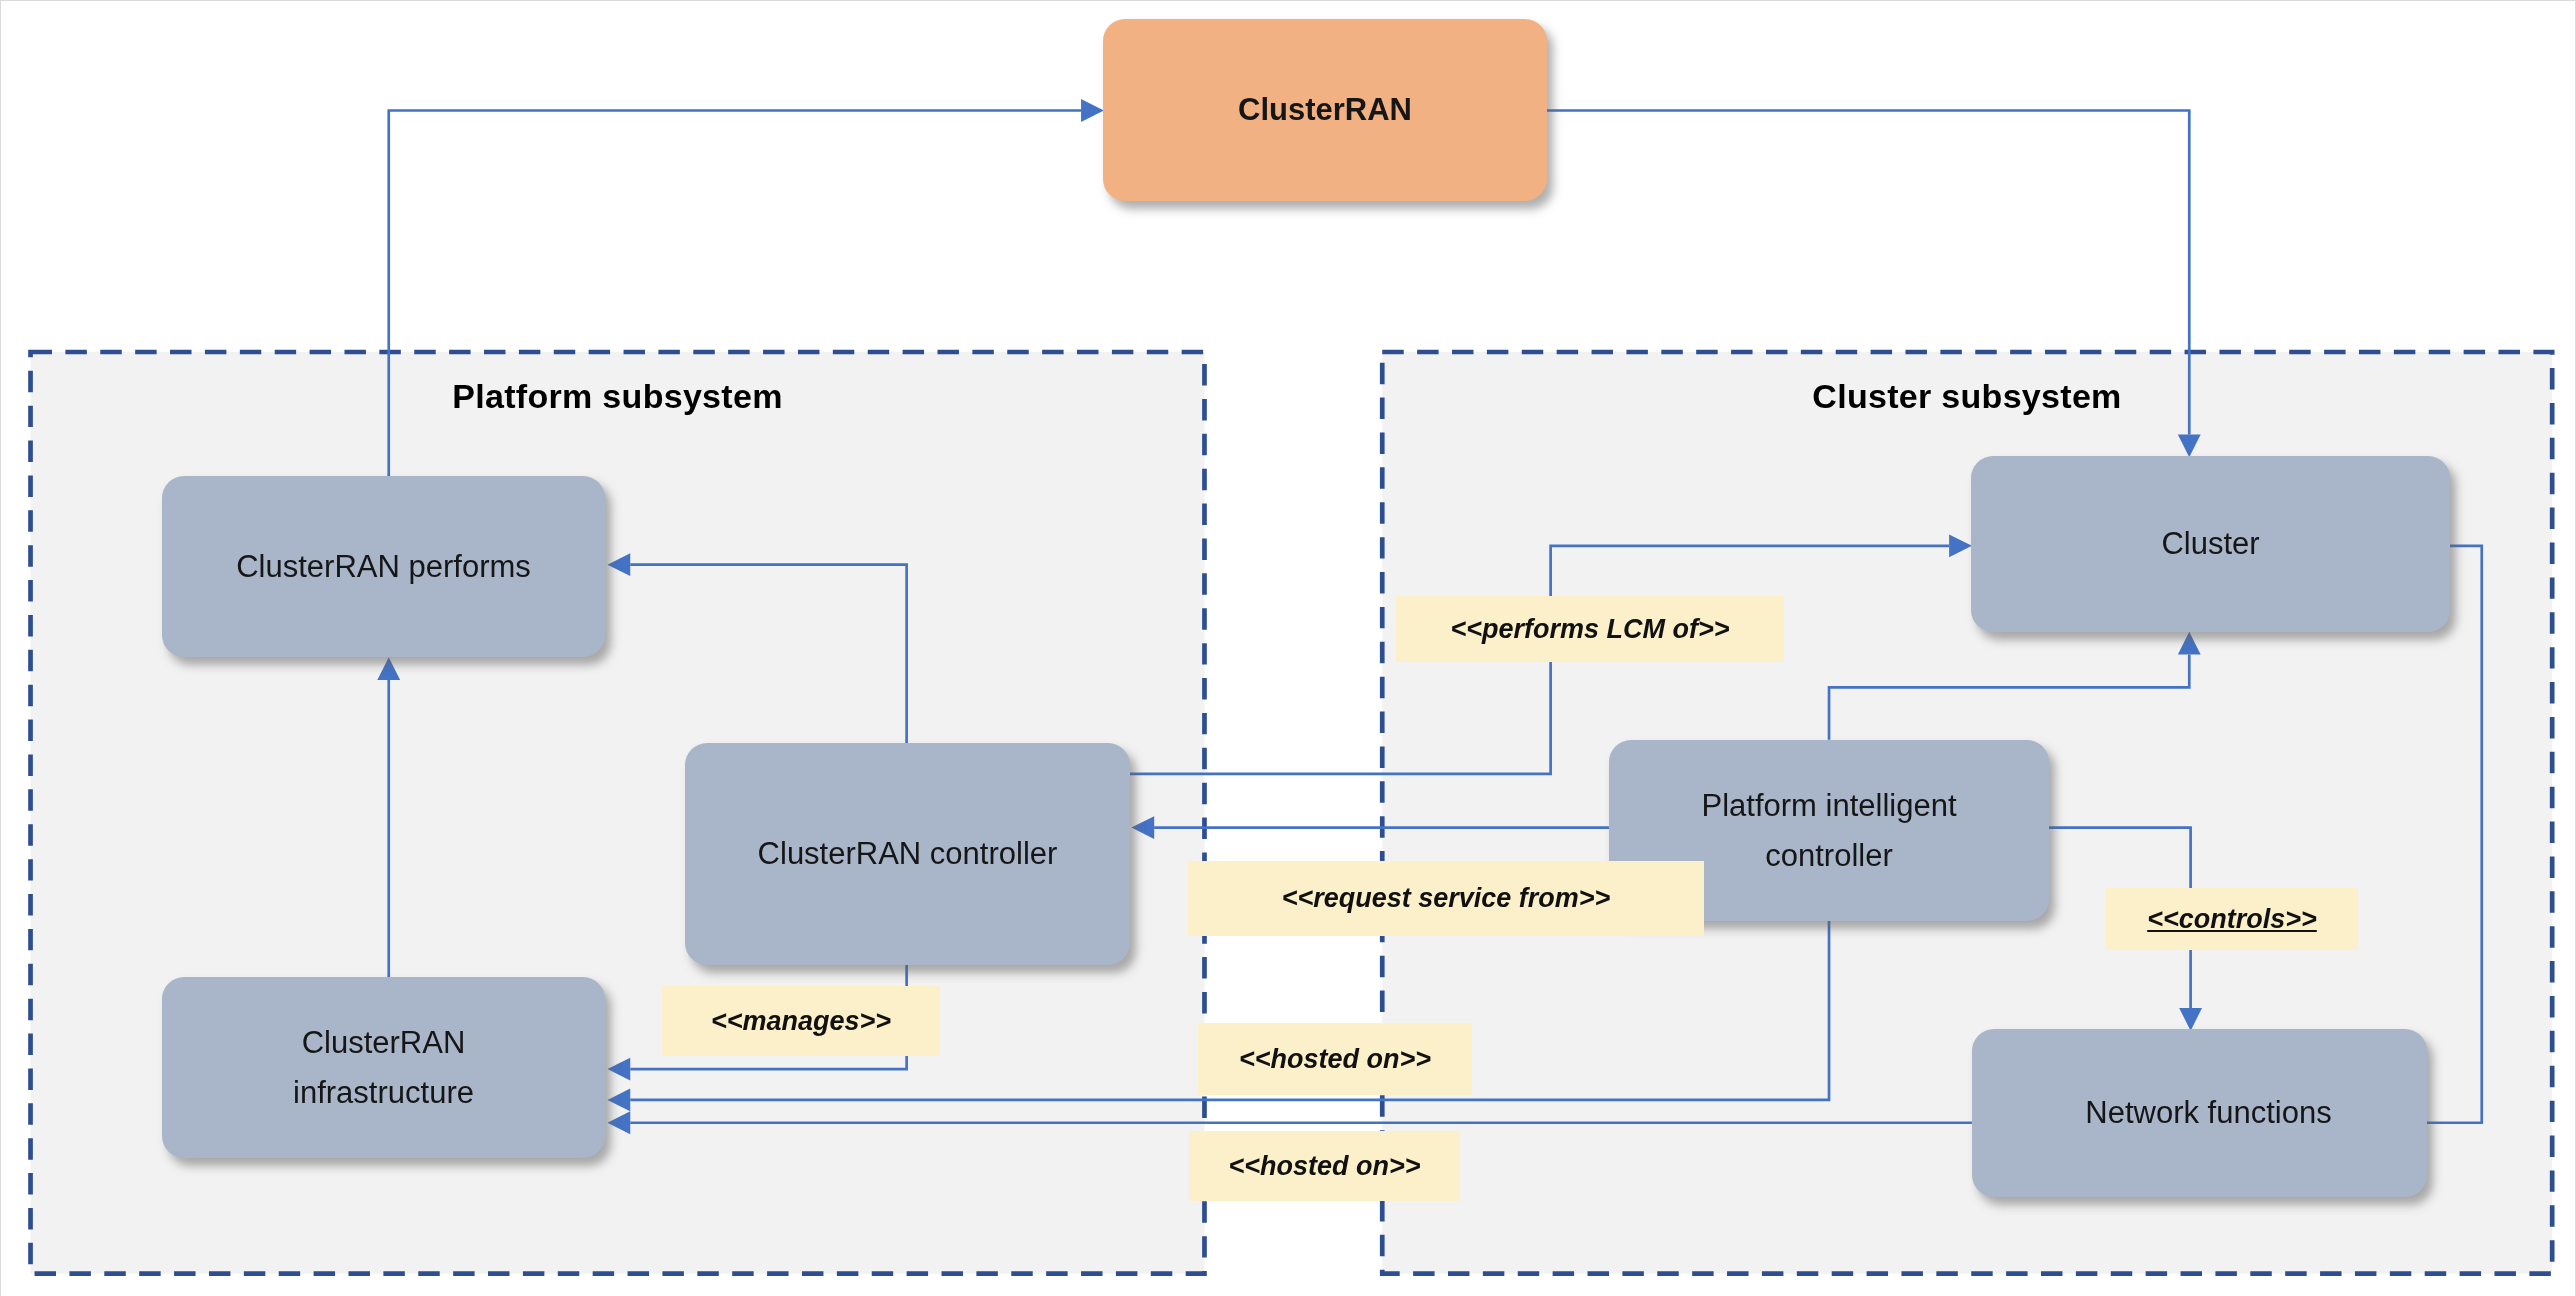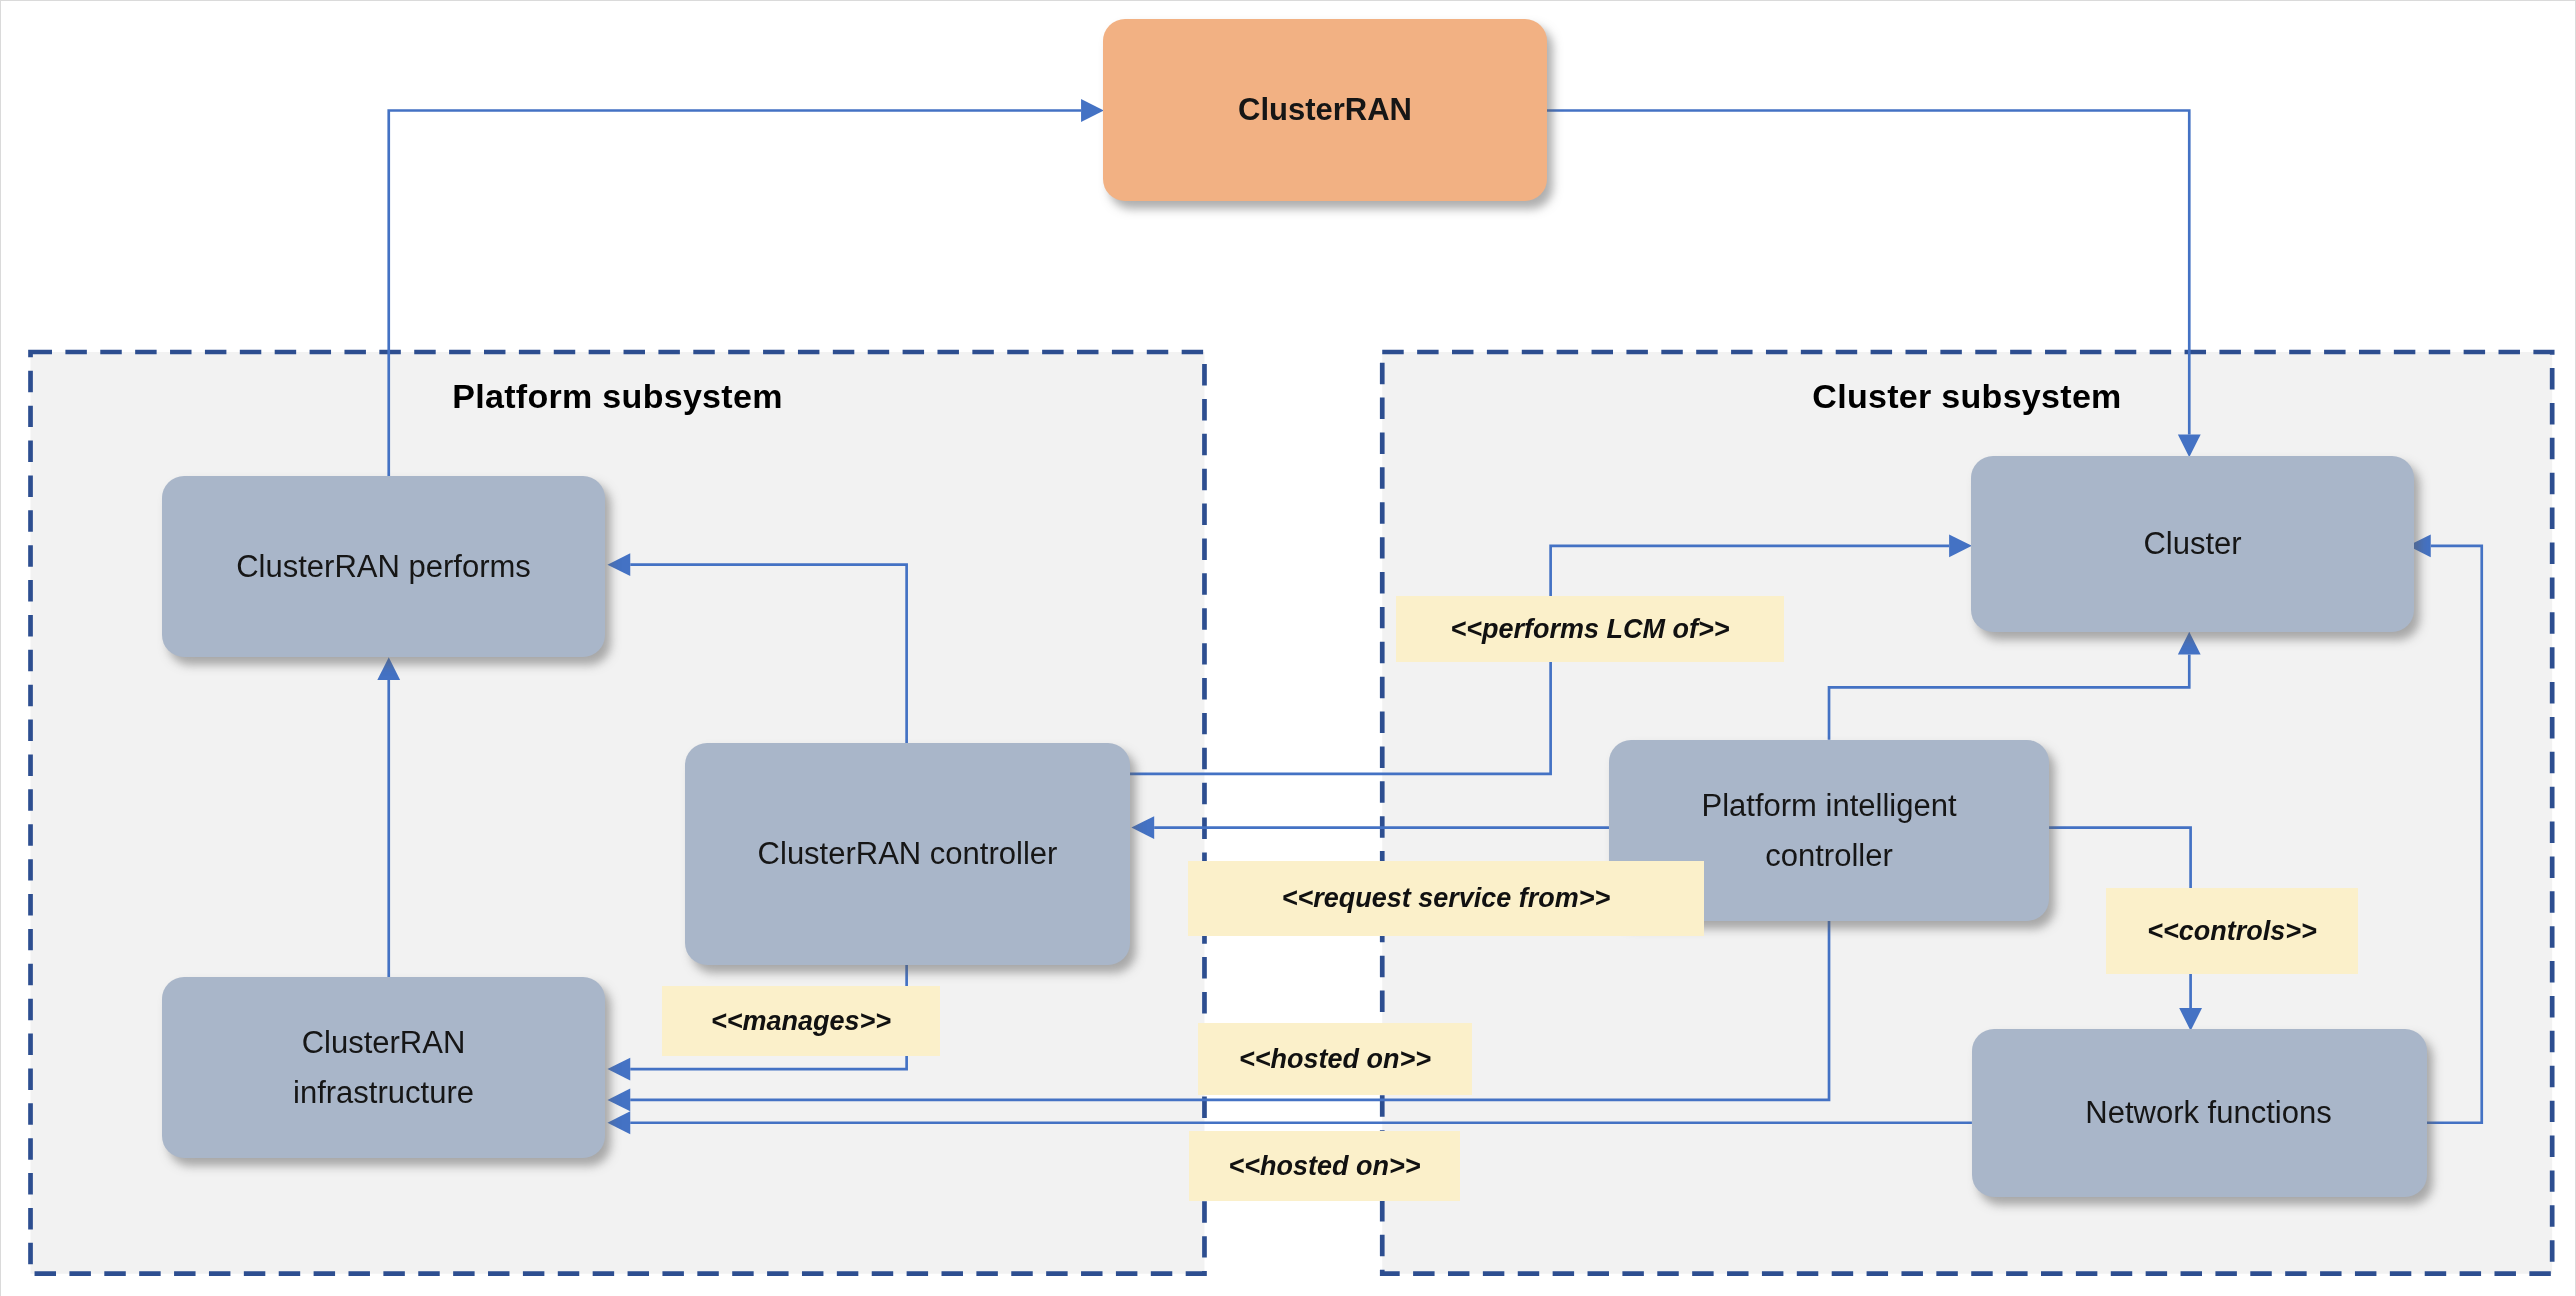--- a/index.html
+++ b/index.html
@@ -139,33 +139,33 @@
 
   <div class="node root" style="left:1102px;top:18px;width:444px;height:182px;">ClusterRAN</div>
 
   <div class="node" style="left:161px;top:475px;width:443px;height:181px;">ClusterRAN performs</div>
 
   <div class="node" style="left:684px;top:742px;width:445px;height:222px;">ClusterRAN controller</div>
 
   <div class="node" style="left:161px;top:976px;width:443px;height:181px;">ClusterRAN
 infrastructure</div>
 
-  <div class="node" style="left:1970px;top:455px;width:443px;height:176px;">Cluster</div>
+  <div class="node" style="left:1970px;top:455px;width:479px;height:176px;">Cluster</div>
 
   <div class="node" style="left:1608px;top:739px;width:440px;height:181px;">Platform intelligent
 controller</div>
 
   <div class="node" style="left:1971px;top:1028px;width:437px;height:168px;padding-left:18px;">Network functions</div>
 
   <div class="edge-label" style="left:1355px;top:595px;width:388px;height:66px;">&lt;&lt;performs LCM of&gt;&gt;</div>
 
   <div class="edge-label" style="left:1147px;top:860px;width:516px;height:75px;">&lt;&lt;request service from&gt;&gt;</div>
 
   <div class="edge-label" style="left:621px;top:985px;width:278px;height:70px;">&lt;&lt;manages&gt;&gt;</div>
 
   <div class="edge-label" style="left:1157px;top:1022px;width:274px;height:72px;">&lt;&lt;hosted on&gt;&gt;</div>
 
-  <div class="edge-label" style="left:2065px;top:887px;width:252px;height:86px;">&lt;&lt;controls&gt;&gt;</div>
+  <div class="edge-label" style="left:2065px;top:887px;width:252px;height:62px;text-decoration:underline;">&lt;&lt;controls&gt;&gt;</div>
 
   <div class="edge-label" style="left:1148px;top:1130px;width:271px;height:70px;">&lt;&lt;hosted on&gt;&gt;</div>
 
 </div>
 
 
 </body></html>

